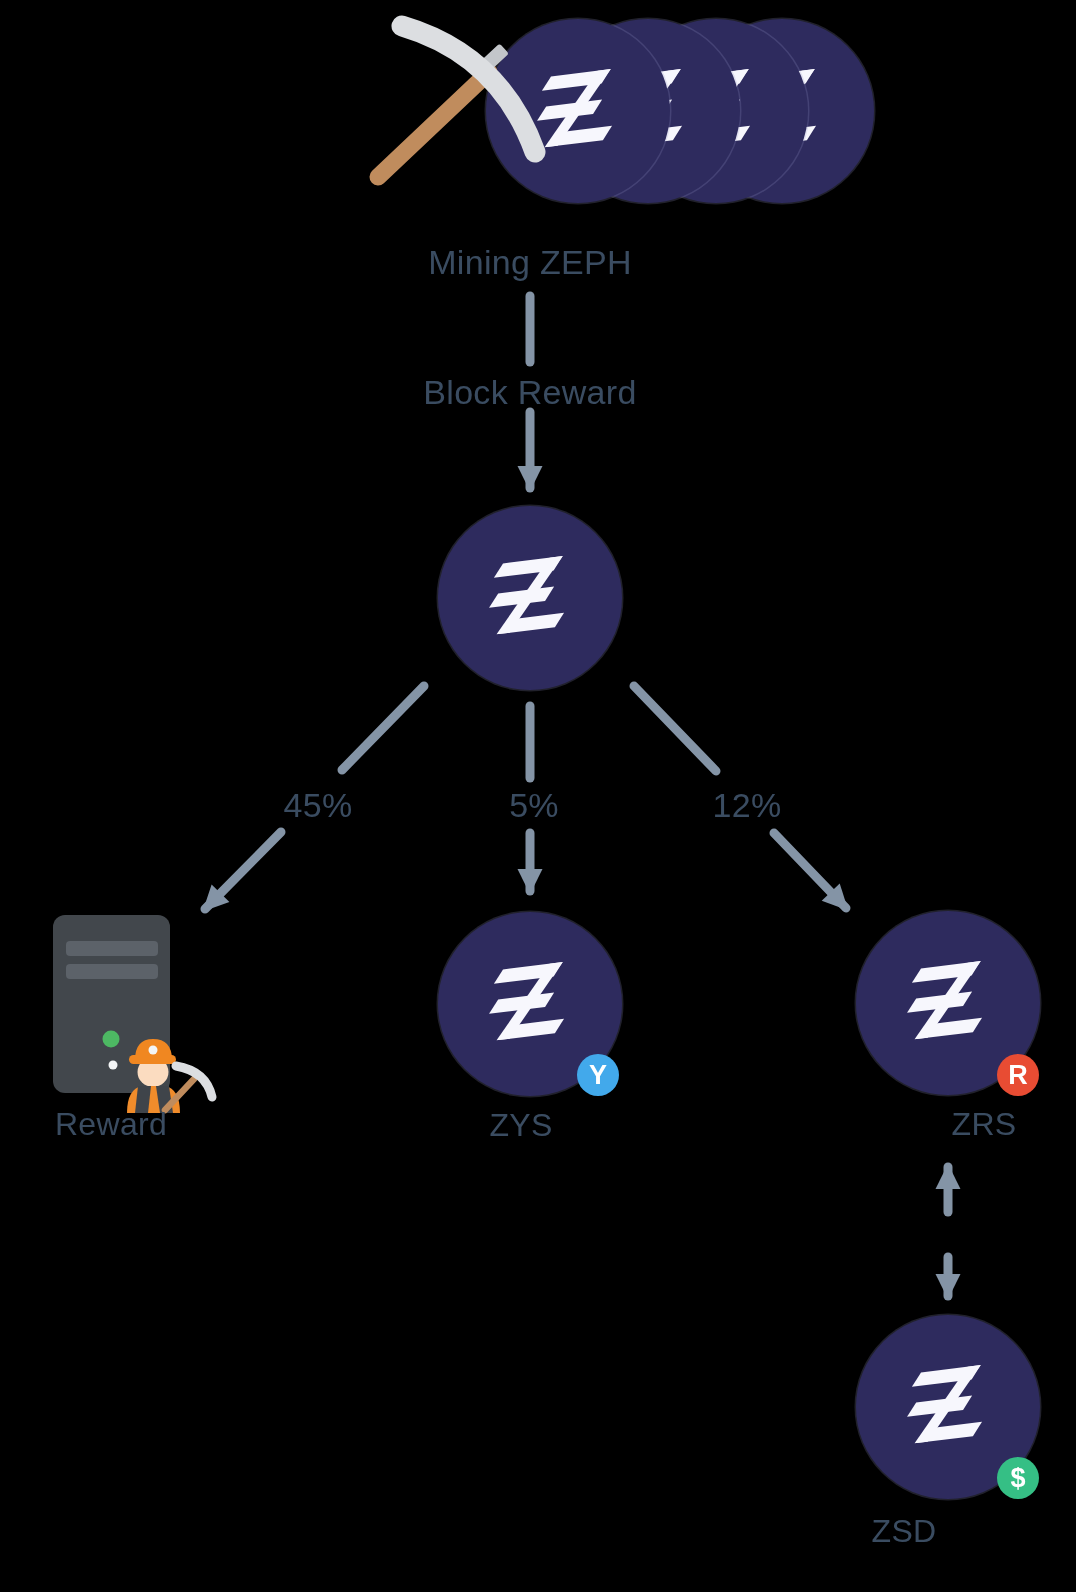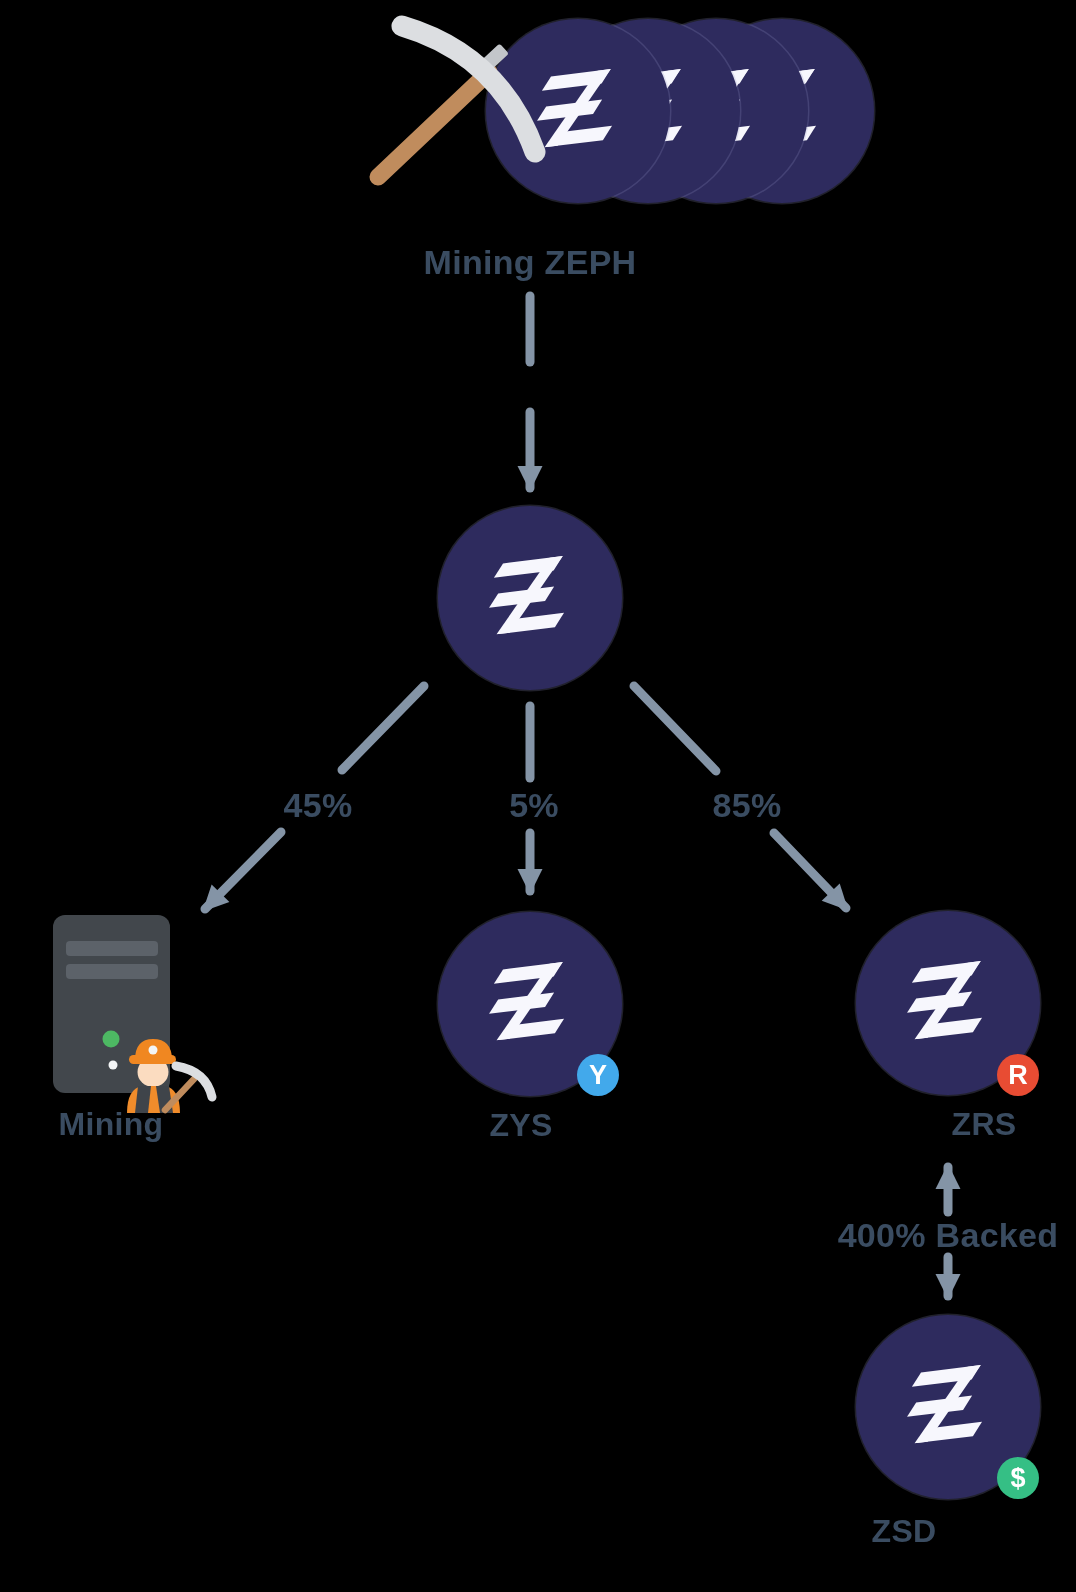--- a/index.html
+++ b/index.html
@@ -21,21 +21,21 @@
         background:var(--coin);box-shadow:0 0 0 1.5px rgba(150,150,200,0.22);z-index:10;}
   .zmark{position:absolute;left:45px;top:45px;width:94px;height:94px;}
   .zfill{fill:var(--logo);}
   .badge{position:absolute;width:42px;height:42px;border-radius:50%;z-index:20;
          display:flex;align-items:center;justify-content:center;}
   .badge span{color:#ffffff;font-size:27px;font-weight:700;line-height:1;}
   .badge-yield{background:var(--badge-yield);}
   .badge-reserve{background:var(--badge-reserve);}
   .badge-stable{background:var(--badge-stable);}
   .lbl{position:absolute;transform:translate(-50%,-50%);color:var(--text);
-       font-weight:700;white-space:nowrap;z-index:30;letter-spacing:0.3px;text-align:center;}
+       font-weight:400;white-space:nowrap;z-index:30;letter-spacing:0.3px;text-align:center;}
   .lbl-lg{font-size:34px;}
   .lbl-md{font-size:32px;}
 </style>
 </head>
 <body>
 
 <div class="canvas">
 
   <svg width="0" height="0" style="position:absolute">
     <defs>
@@ -150,22 +150,22 @@
   <div class="coin" style="left:856px;top:1315px">
     <svg class="zmark" viewBox="0 0 100 100">
         <use href="#zsym"></use>
       </svg>
   </div>
   <div class="badge badge-stable" style="left:997px;top:1457px">
     <span>$</span>
   </div>
 
   <div class="lbl lbl-lg" style="left:530px;top:262px">Mining ZEPH</div>
+  <div class="lbl lbl-lg" style="left:530px;top:392px">Block Reward</div>
   <div class="lbl lbl-lg" style="left:318px;top:805px">45%</div>
   <div class="lbl lbl-lg" style="left:534px;top:805px">5%</div>
-  <div class="lbl lbl-lg" style="left:747px;top:805px">85%</div>
-  <div class="lbl lbl-md" style="left:111px;top:1124px">Mining</div>
+  <div class="lbl lbl-lg" style="left:747px;top:805px">12%</div>
+  <div class="lbl lbl-md" style="left:111px;top:1124px">Reward</div>
   <div class="lbl lbl-md" style="left:521px;top:1125px">ZYS</div>
   <div class="lbl lbl-md" style="left:984px;top:1124px">ZRS</div>
-  <div class="lbl lbl-lg" style="left:948px;top:1235px">400% Backed</div>
   <div class="lbl lbl-md" style="left:904px;top:1531px">ZSD</div>
 
 </div>
 
 </body></html>

